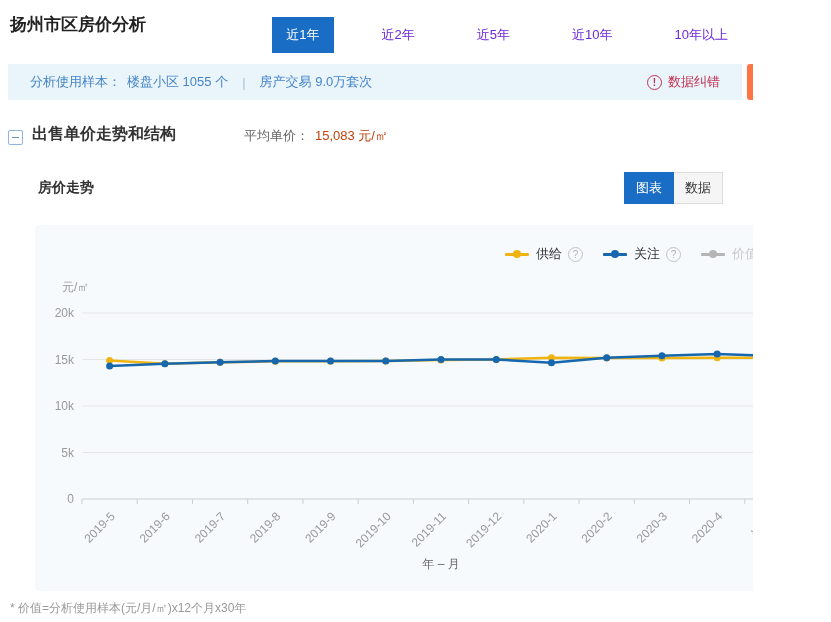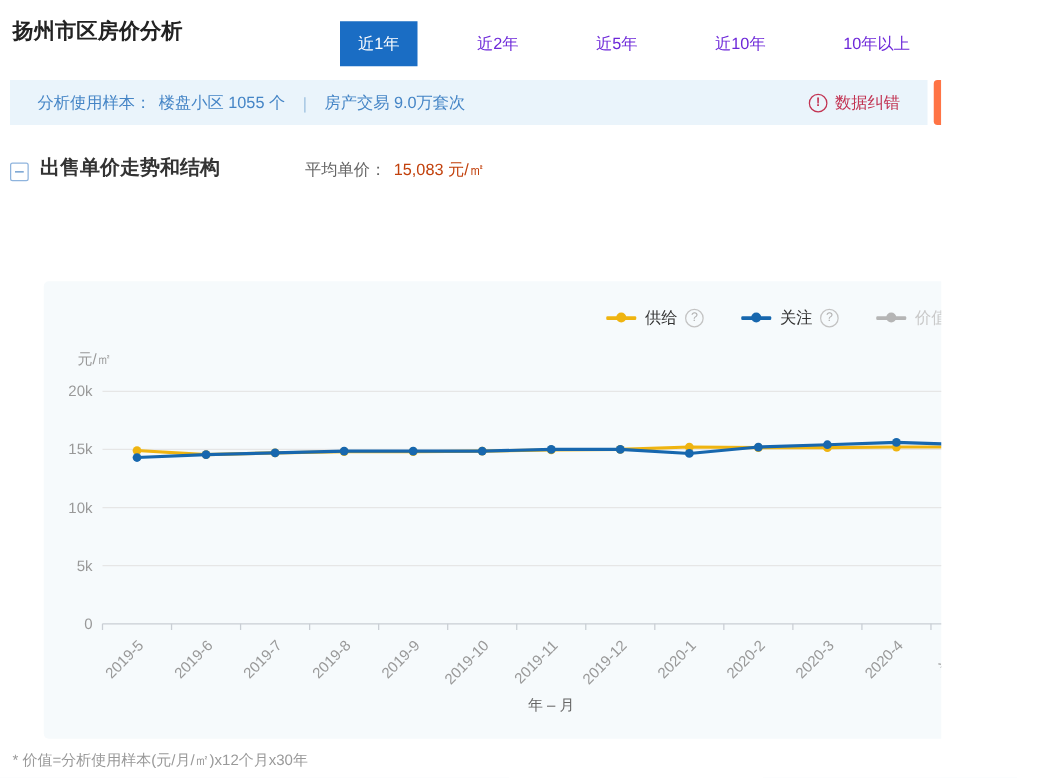--- a/index.html
+++ b/index.html
@@ -36,21 +36,21 @@
   .trend-title { font-size:14px; font-weight:bold; color:#333; }
   .toggle { margin-left:auto; display:flex; }
   .toggle-btn { font-size:13px; color:#333; background:#f5f5f5; border:1px solid #ddd;
     padding:6px 11px; cursor:pointer; }
   .toggle-btn.active { background:var(--accent,#1a6dc4); border-color:var(--accent,#1a6dc4); color:#fff; }
   .toggle-btn + .toggle-btn { border-left:none; }
 
   .chart-panel { position:absolute; left:35px; top:225px; width:766px; height:366px;
     background:var(--panel-bg,#f6fafc); border-radius:4px; }
 
-  .legend { position:absolute; top:20px; right:22px; display:flex; align-items:center; gap:30px;
+  .legend { position:absolute; top:20px; right:22px; display:flex; align-items:center; gap:20px;
     font-size:13px; color:#333; }
   .legend-item { display:flex; align-items:center; cursor:pointer; }
   .legend-marker { position:relative; width:24px; height:12px; margin-right:7px; }
   .lm-bar { position:absolute; left:0; top:5px; width:24px; height:3px; border-radius:1px; }
   .lm-dot { position:absolute; left:8px; top:2px; width:8px; height:8px; border-radius:50%; }
   .help-icon { display:inline-flex; align-items:center; justify-content:center; width:15px; height:15px;
     border:1px solid #c3c3c3; border-radius:50%; color:#b0b0b0; font-size:10px; margin-left:6px; cursor:pointer; }
   .legend-item.disabled { color:#c9c9c9; }
 
   .chart-svg { position:absolute; left:0; top:0; }
@@ -86,20 +86,27 @@
   <div class="float-strip"></div>
 
   <div class="section-header">
     <span class="collapse-icon"></span>
     <span class="section-title">出售单价走势和结构</span>
     <span class="avg-wrap">
       <span>平均单价：</span><span class="avg-value">15,083 元/㎡</span>
     </span>
   </div>
 
+  <div class="trend-header">
+    <span class="trend-title">房价走势</span>
+    <span class="toggle">
+      <span class="toggle-btn active">图表</span>
+      <span class="toggle-btn">数据</span>
+    </span>
+  </div>
 
   <div class="chart-panel">
     <svg class="chart-svg" width="766" height="366" viewBox="0 0 766 366">
         <text x="27" y="66" fill="#999" font-size="12">元/㎡</text>
         <line x1="47" y1="274" x2="765" y2="274" stroke="#c9ced4" stroke-width="1"></line>
         <text x="39" y="278" fill="#999" font-size="12" text-anchor="end">0</text>
         <line x1="47" y1="227.5" x2="765" y2="227.5" stroke="#e6e6e6" stroke-width="1"></line>
         <text x="39" y="231.5" fill="#999" font-size="12" text-anchor="end">5k</text>
         <line x1="47" y1="181" x2="765" y2="181" stroke="#e6e6e6" stroke-width="1"></line>
         <text x="39" y="185" fill="#999" font-size="12" text-anchor="end">10k</text>

